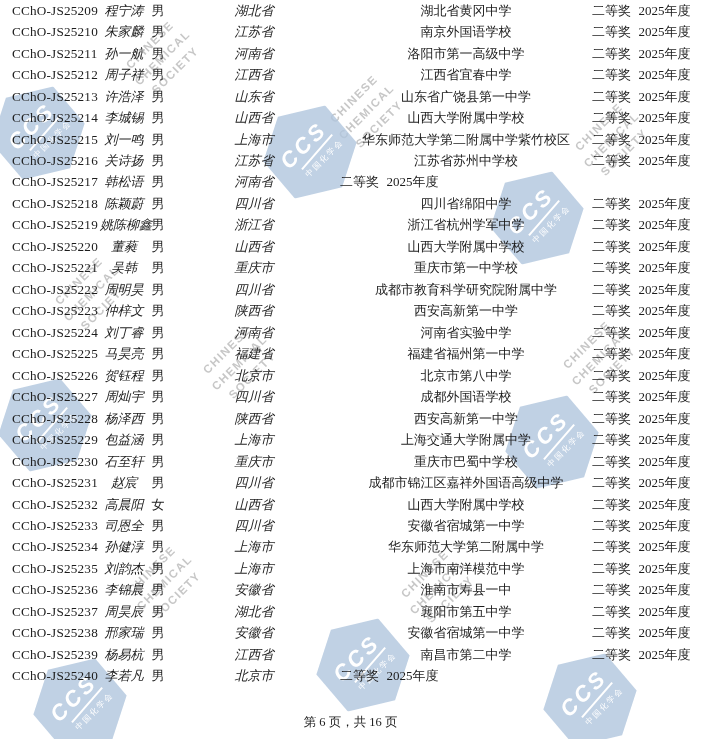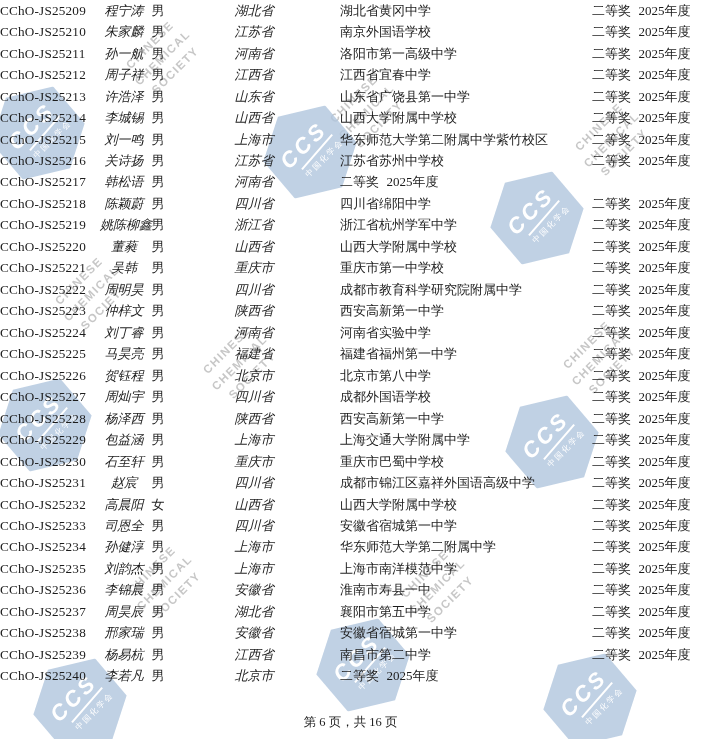--- a/index.html
+++ b/index.html
@@ -50,25 +50,25 @@
     font-size:8px;letter-spacing:2px;white-space:nowrap;margin-left:12px;
   }
   
   .tbl{position:absolute;top:0;left:0;width:701px;z-index:1;}
   .row{
     display:flex;align-items:center;
     height:21.47px;
     font-size:13px;
   }
   .row span{display:block;white-space:nowrap;}
-  .c-id{width:100px;box-sizing:border-box;padding-left:0;text-align:left;font-size:13.2px;letter-spacing:0.2px;}
+  .c-id{width:100px;box-sizing:border-box;padding-left:12px;text-align:left;font-size:13.2px;letter-spacing:0.2px;}
   .c-name{width:48px;text-align:center;font-style:italic;}
   .c-gender{width:20px;text-align:center;}
   .c-province{width:172px;text-align:center;font-style:italic;}
-  .c-school{width:252px;text-align:left;}
+  .c-school{width:252px;text-align:center;}
   .c-award{width:36px;text-align:center;}
   .c-year{width:73px;text-align:center;}
   
   .footer{
     position:absolute;left:0;top:714px;width:701px;
     text-align:center;font-size:12.5px;z-index:1;
   }
 </style>
 </head>
 <body>

